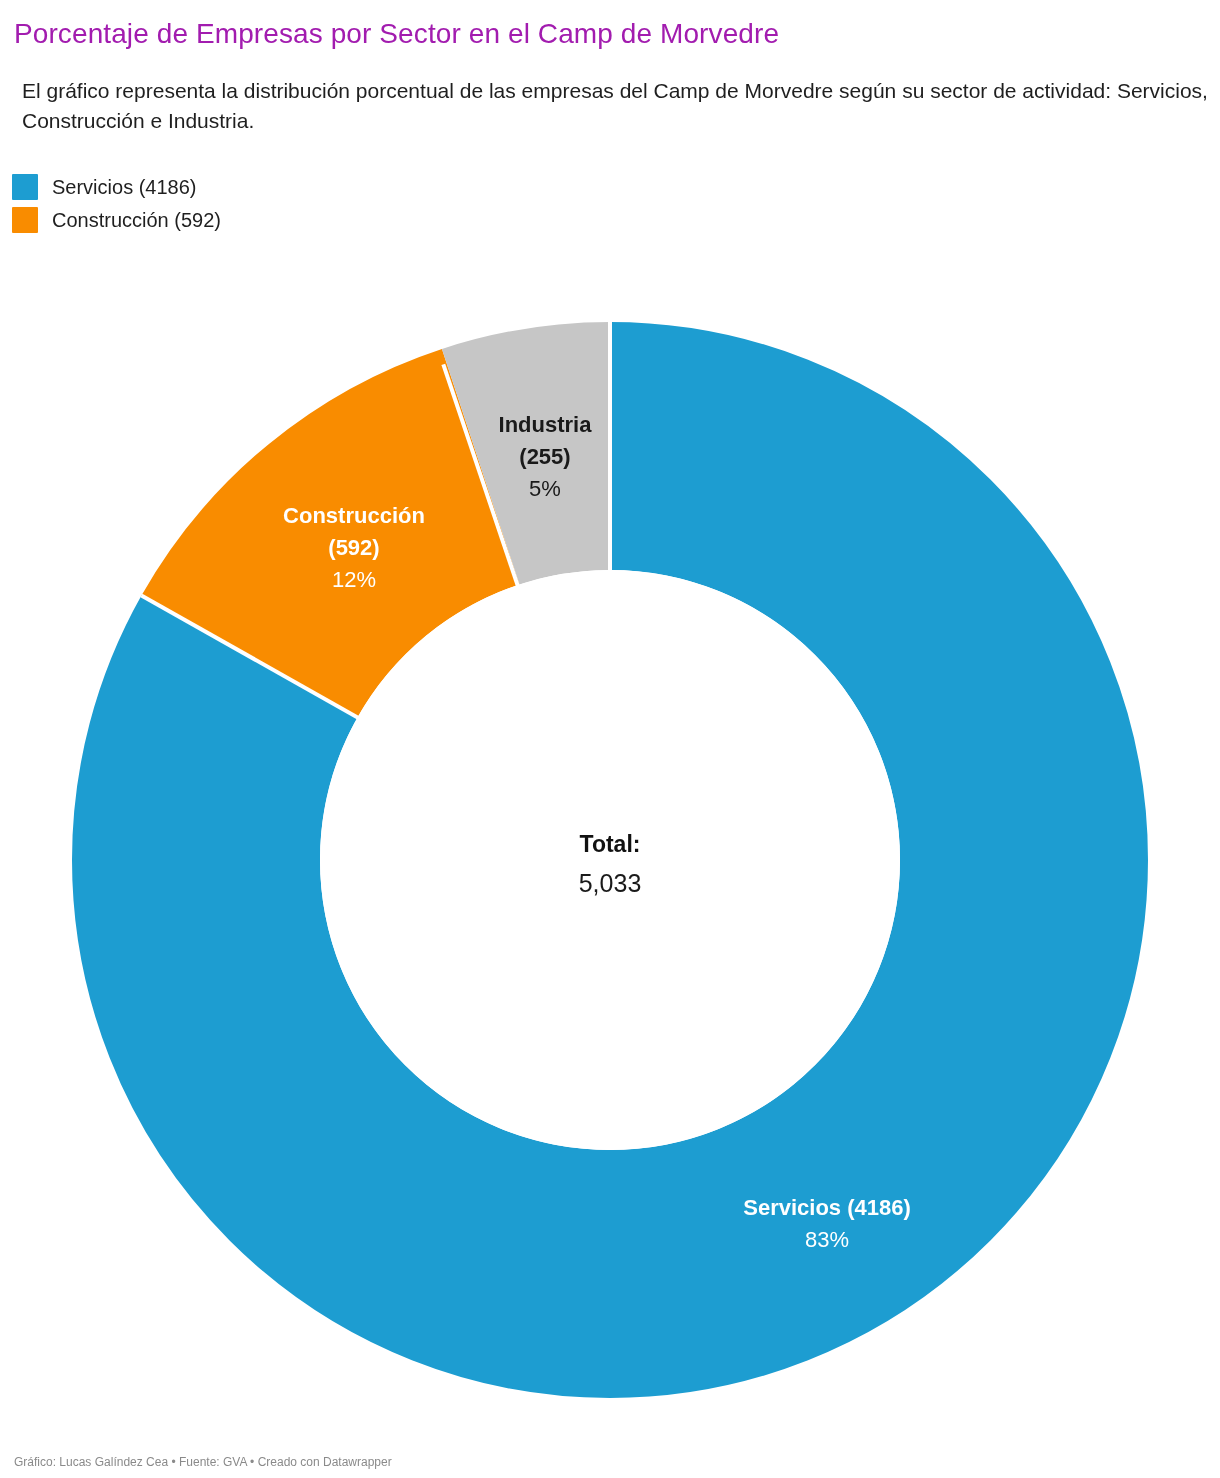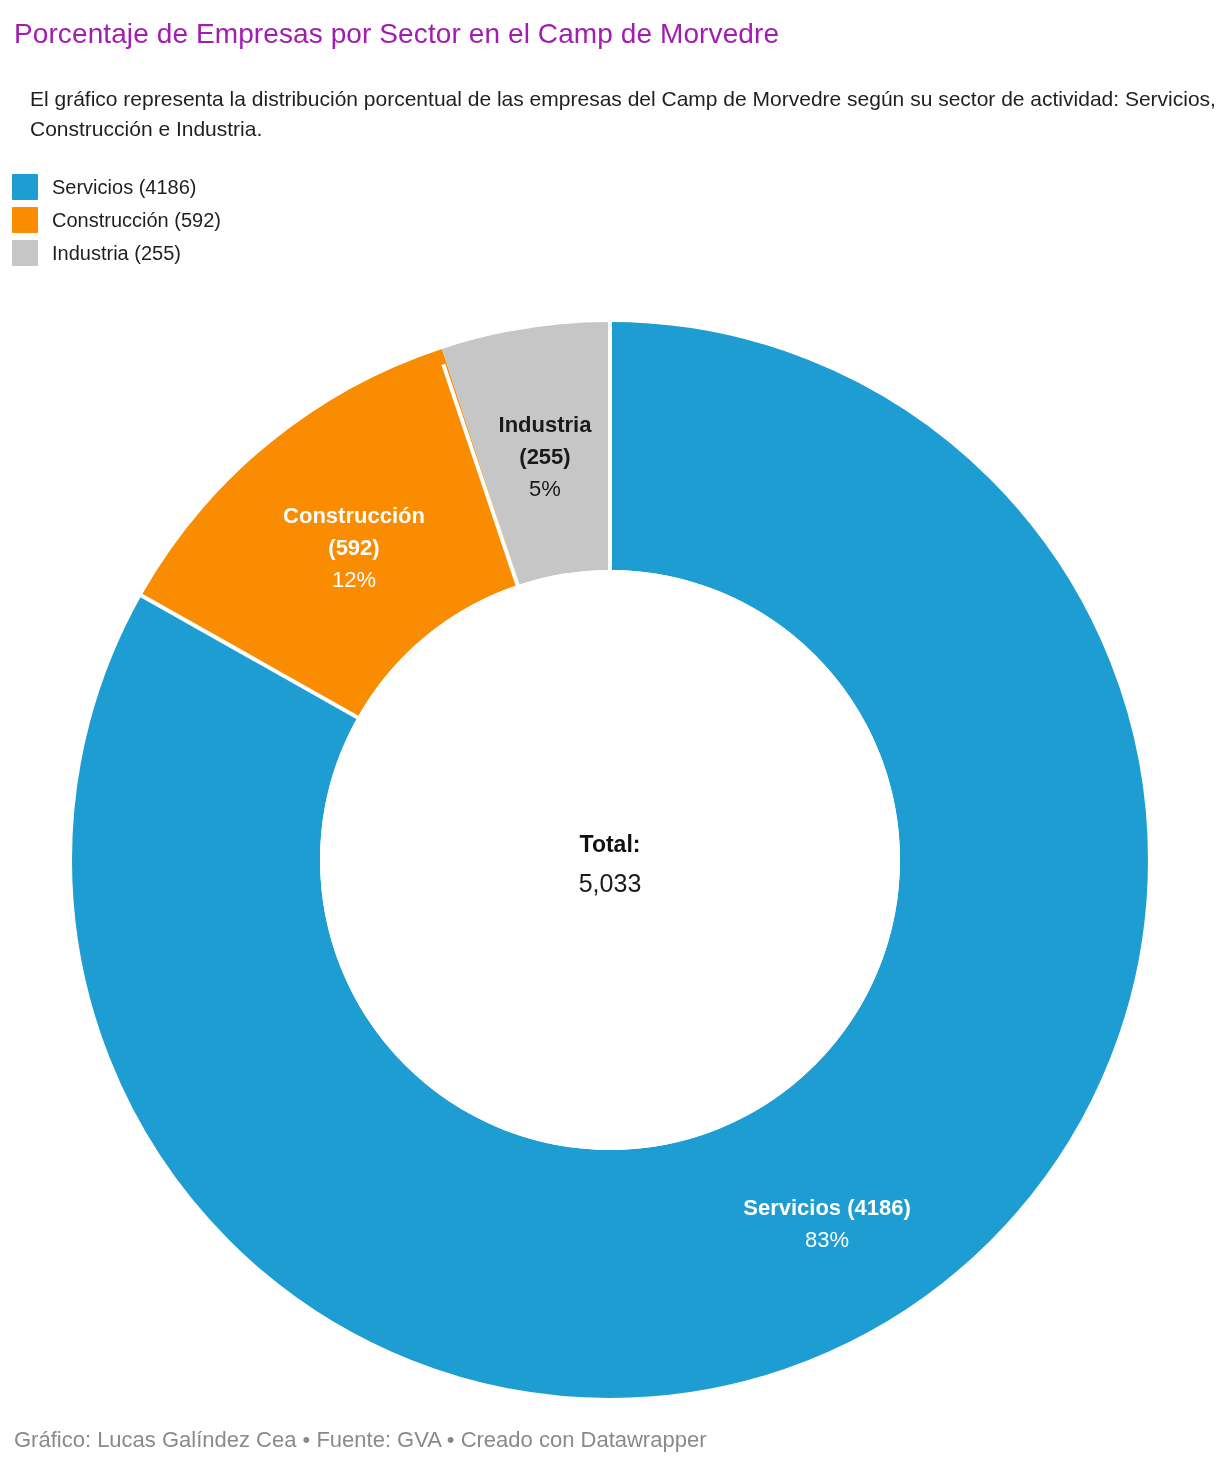--- a/index.html
+++ b/index.html
@@ -33,21 +33,21 @@
   .chart-title {
     font-size: 28px;
     font-weight: 400;
     line-height: 36px;
     letter-spacing: 0.1px;
     color: #a21caf;
     margin: 0;
     white-space: nowrap;
   }
   .chart-description {
-    margin: 16px;
+    margin: 8px;
     padding-top: 16px;
     font-size: 21px;
     font-weight: 400;
     line-height: 30px;
     color: #1f1f1f;
     width: 1190px;
   }
 
   
   .legend {
@@ -116,22 +116,22 @@
     font-weight: 400;
     fill: #1a1a1a;
     text-anchor: middle;
     font-family: "Liberation Sans", sans-serif;
   }
 
   
   .footer {
     position: absolute;
     left: 14px;
-    bottom: 26px;
-    font-size: 22px;
+    bottom: 4px;
+    font-size: 12px;
     line-height: 24px;
     color: #8a8a8a;
     white-space: nowrap;
   }
 </style>
 </head>
 <body>
 
 <div class="chart-root">
 
@@ -142,24 +142,20 @@
 
   <div class="legend">
     <div class="legend-item">
       <span class="legend-swatch" style="background:#1d9dd1"></span>
       <span class="legend-label">Servicios (4186)</span>
     </div>
     <div class="legend-item">
       <span class="legend-swatch" style="background:#f98c00"></span>
       <span class="legend-label">Construcción (592)</span>
     </div>
-    <div class="legend-item">
-      <span class="legend-swatch" style="background:#c6c6c6"></span>
-      <span class="legend-label">Industria (255)</span>
-    </div>
   </div>
 
   <div class="donut-wrap">
     <svg class="donut-svg" viewBox="0 0 1220 1120">
 
       <g transform="rotate(-90 610 560)">
 
         <circle cx="610" cy="560" r="414" fill="none" stroke="#1d9dd1" stroke-width="248" stroke-dasharray="2163.0 438.3" stroke-dashoffset="0"></circle>
 
         <circle cx="610" cy="560" r="414" fill="none" stroke="#f98c00" stroke-width="248" stroke-dasharray="305.9 2295.4" stroke-dashoffset="-2163.0"></circle>

